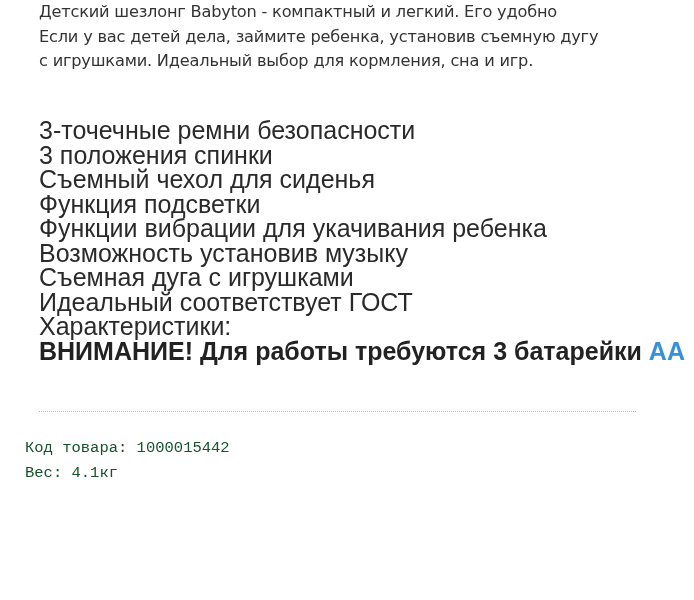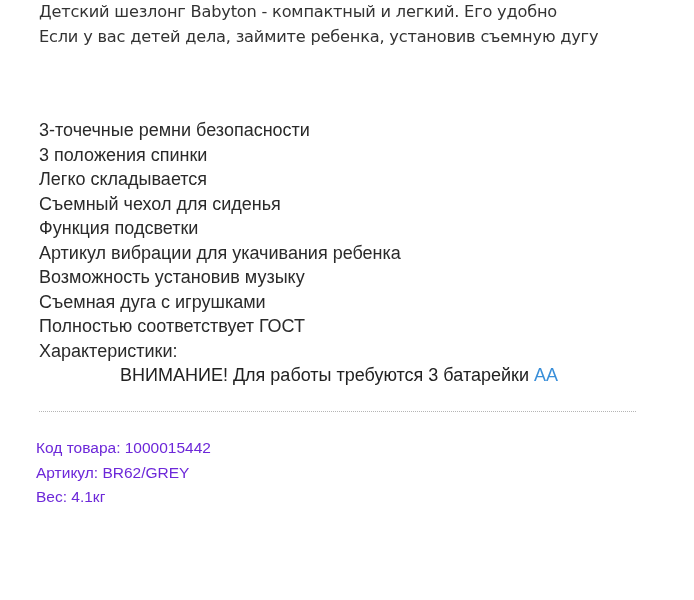--- a/index.html
+++ b/index.html
@@ -27,77 +27,76 @@
       color: #333333;
       letter-spacing: -0.2px;
     }
     .intro .line { display: block; white-space: nowrap; }
     .features {
       position: absolute;
       left: 39px;
       top: 118px;
       width: 600px;
       font-family: "Liberation Sans", sans-serif;
-      font-size: 18px;
+      font-size: 25px;
       line-height: 24.5px;
       color: #2a2a2a;
     }
     .features .item { display: block; white-space: nowrap; }
     .warning {
-      font-weight: normal;
+      font-weight: bold;
       color: #222222;
       text-align: center;
     }
     .warning .aa {
       color: #3a8fd9;
     }
     .divider {
       position: absolute;
       left: 39px;
       top: 411px;
       width: 597px;
       height: 0;
       border-top: 1px dotted #b5b5b5;
     }
     .specs {
       position: absolute;
-      left: 36px;
+      left: 25px;
       top: 436px;
-      font-family: Liberation Sans, sans-serif;
+      font-family: Liberation Mono, monospace;
       font-size: 15.5px;
       line-height: 24.5px;
-      color: #6d28d9;
+      color: #14532d;
     }
     .specs .row { display: block; white-space: nowrap; }
   </style>
 </head>
 <body>
 
 <div class="page">
 
   <div class="intro">
     <span class="line">Детский шезлонг Babyton - компактный и легкий. Его удобно</span>
     <span class="line">Если у вас детей дела, займите ребенка, установив съемную дугу</span>
+    <span class="line">с игрушками. Идеальный выбор для кормления, сна и игр.</span>
   </div>
 
   <div class="features">
     <span class="item">3-точечные ремни безопасности</span>
     <span class="item">3 положения спинки</span>
-    <span class="item">Легко складывается</span>
     <span class="item">Съемный чехол для сиденья</span>
     <span class="item">Функция подсветки</span>
-    <span class="item">Артикул вибрации для укачивания ребенка</span>
+    <span class="item">Функции вибрации для укачивания ребенка</span>
     <span class="item">Возможность установив музыку</span>
     <span class="item">Съемная дуга с игрушками</span>
-    <span class="item">Полностью соответствует ГОСТ</span>
+    <span class="item">Идеальный соответствует ГОСТ</span>
     <span class="item">Характеристики:</span>
     <span class="item warning"><span>ВНИМАНИЕ! Для работы требуются 3 батарейки </span><span class="aa">AA</span></span>
   </div>
 
   <div class="divider"></div>
 
   <div class="specs">
     <span class="row">Код товара: 1000015442</span>
-    <span class="row">Артикул: BR62/GREY</span>
     <span class="row">Вес: 4.1кг</span>
   </div>
 
 </div>
 
 </body></html>

